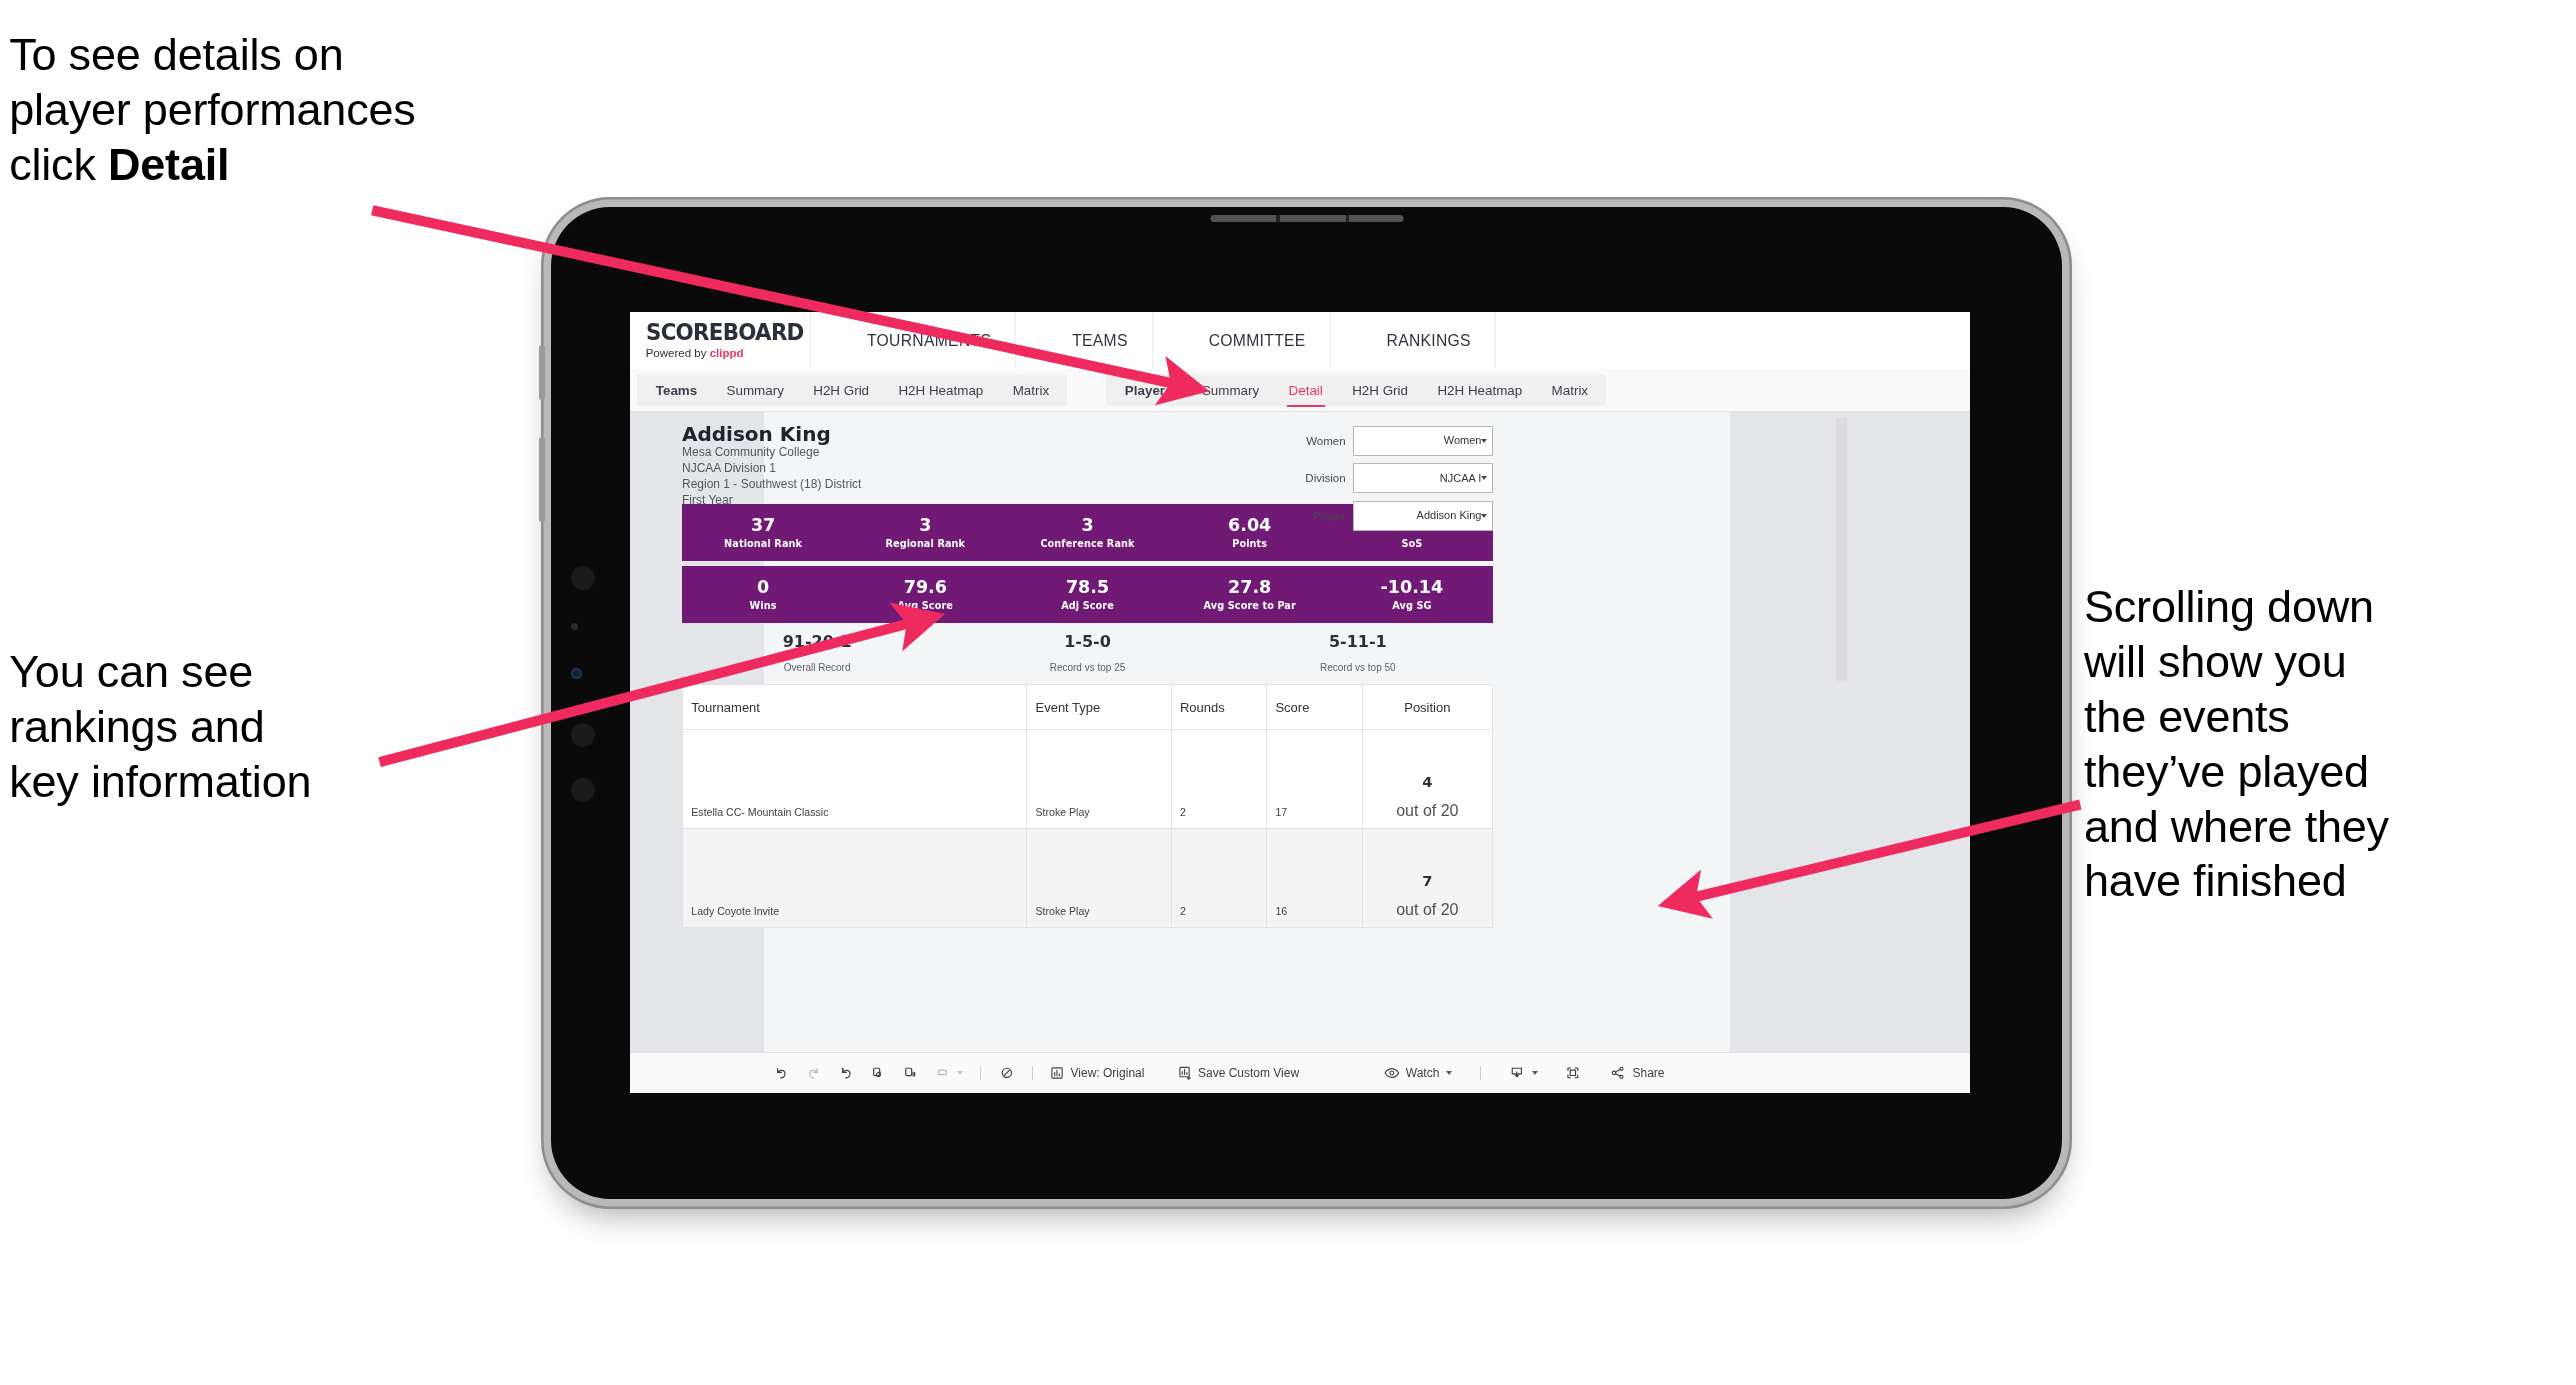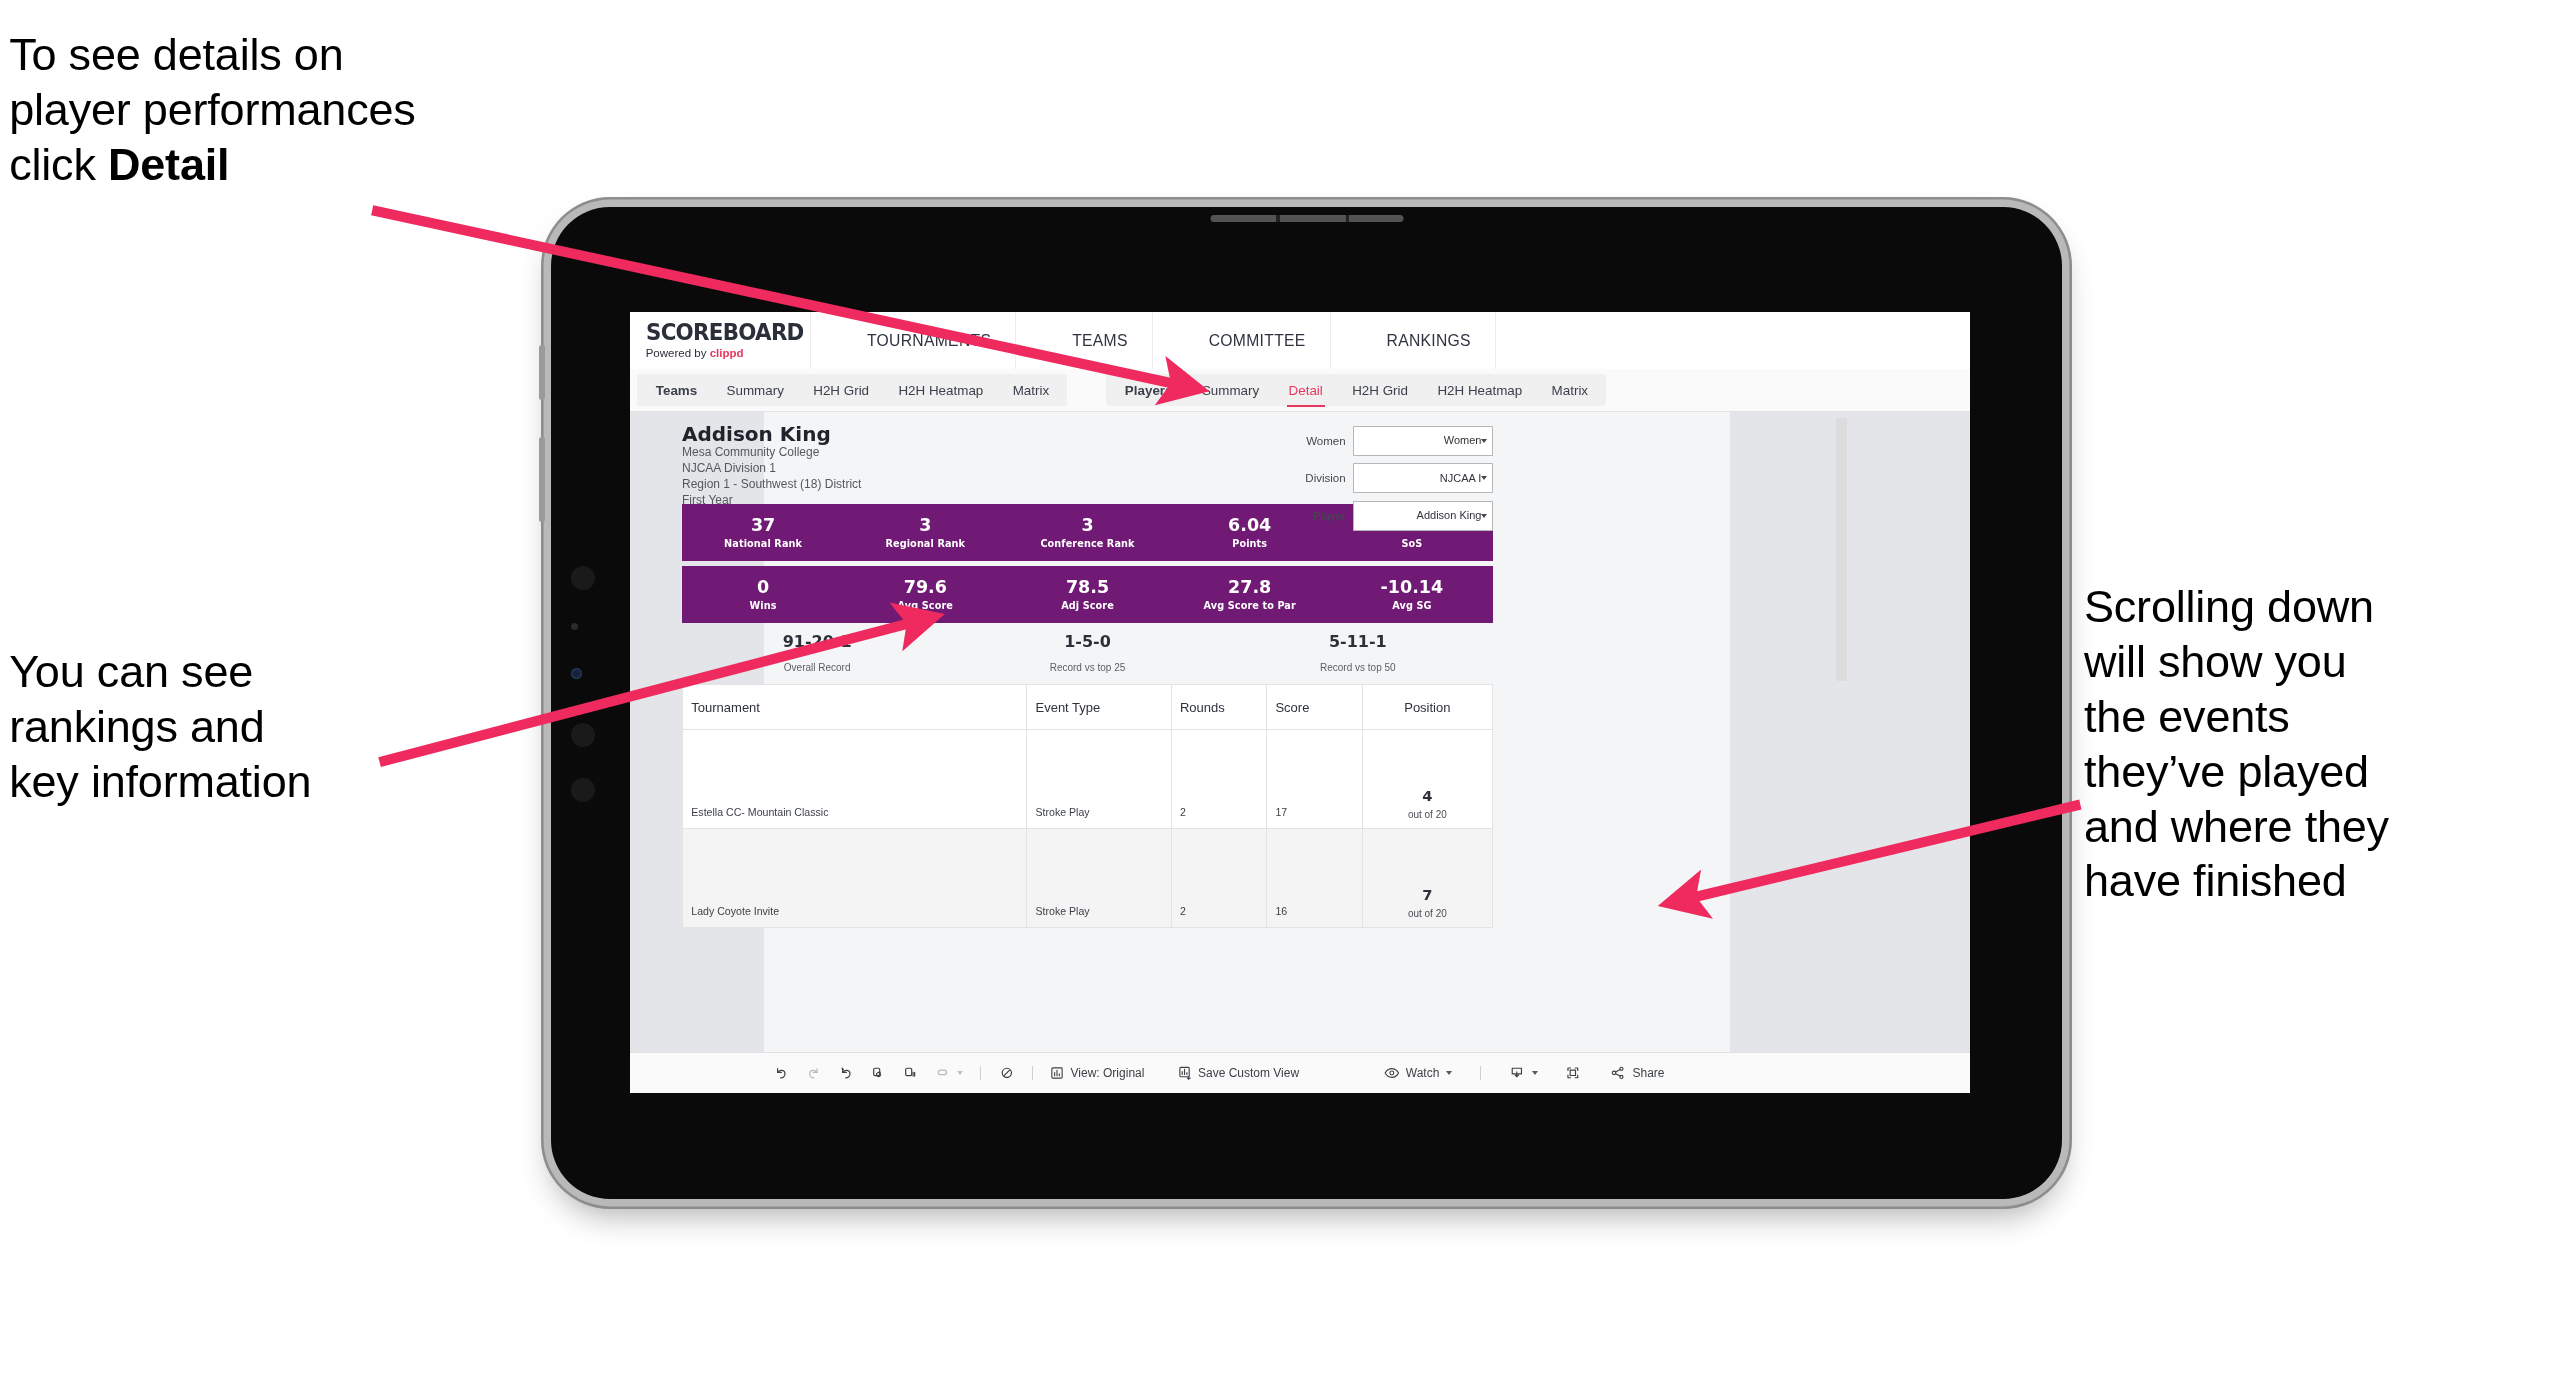--- a/index.html
+++ b/index.html
@@ -175,21 +175,21 @@
     background:#fff;font-size:13px;font-weight:400;color:#2e323a;
     text-align:left;padding:8.3px 8.3px 7.4px 8.3px;height:28px;vertical-align:middle;
   }
   #events thead th.cpos{text-align:center;}
   #events tbody td{
     font-size:10.6px;color:#3b3f46;padding:0 8.3px 10px 8.3px;height:88px;
   }
   #events tbody tr.alt td{background:#f4f4f5;}
   #events tbody td.cpos{text-align:center;padding-bottom:8.3px;}
   .pos-num{font-family:"DejaVu Sans",sans-serif;font-weight:700;font-size:14.7px;color:#2d3038;line-height:1.1;}
-  .pos-sub{font-size:10px;color:#4a4e55;margin-top:4px;}
+  .pos-sub{font-size:16px;color:#4a4e55;margin-top:11px;}
 
   
   #toolbar{
     position:absolute;left:0;bottom:0;width:100%;height:41px;
     background:#fafafa;border-top:0.9px solid #e0e0e0;
     display:flex;align-items:center;padding-left:135px;box-sizing:border-box;
     font-size:12px;color:#44484f;
   }
   .tb{display:flex;align-items:center;height:41px;padding:0 8.3px;white-space:nowrap;}
   .tb svg{display:block;}

